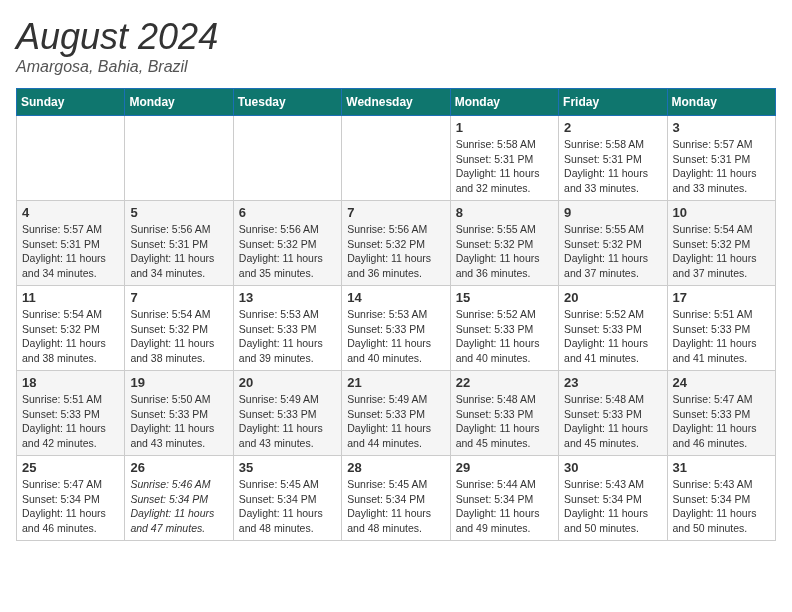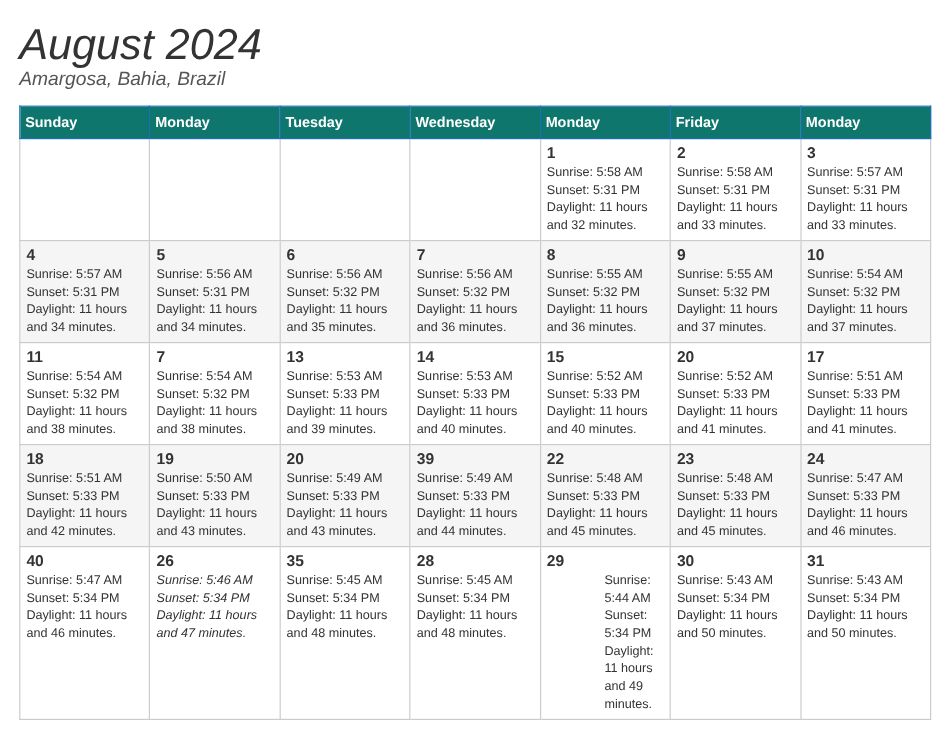--- a/index.html
+++ b/index.html
@@ -267,21 +267,21 @@
 and 43 minutes.</div>
         </td>
         <td>
           <span class="day-num">20</span>
           <div class="day-info" style="white-space: pre-line;">Sunrise: 5:49 AM
 Sunset: 5:33 PM
 Daylight: 11 hours
 and 43 minutes.</div>
         </td>
         <td>
-          <span class="day-num">39</span>
+          <span class="day-num">21</span>
           <div class="day-info" style="white-space: pre-line;">Sunrise: 5:49 AM
 Sunset: 5:33 PM
 Daylight: 11 hours
 and 44 minutes.</div>
         </td>
         <td>
           <span class="day-num">22</span>
           <div class="day-info" style="white-space: pre-line;">Sunrise: 5:48 AM
 Sunset: 5:33 PM
 Daylight: 11 hours
@@ -297,21 +297,21 @@
         <td>
           <span class="day-num">24</span>
           <div class="day-info" style="white-space: pre-line;">Sunrise: 5:47 AM
 Sunset: 5:33 PM
 Daylight: 11 hours
 and 46 minutes.</div>
         </td>
       </tr>
       <tr>
         <td>
-          <span class="day-num">40</span>
+          <span class="day-num">25</span>
           <div class="day-info" style="white-space: pre-line;">Sunrise: 5:47 AM
 Sunset: 5:34 PM
 Daylight: 11 hours
 and 46 minutes.</div>
         </td>
         <td>
           <span class="day-num">26</span>
           <div class="day-info" style="white-space: pre-line; font-style: italic;">Sunrise: 5:46 AM
 Sunset: 5:34 PM
 Daylight: 11 hours
@@ -326,21 +326,21 @@
         </td>
         <td>
           <span class="day-num">28</span>
           <div class="day-info" style="white-space: pre-line;">Sunrise: 5:45 AM
 Sunset: 5:34 PM
 Daylight: 11 hours
 and 48 minutes.</div>
         </td>
         <td>
           <span class="day-num">29</span>
-          <div class="day-info" style="white-space: pre-line; margin-left: 48px;">Sunrise: 5:44 AM
+          <div class="day-info" style="white-space: pre-line;">Sunrise: 5:44 AM
 Sunset: 5:34 PM
 Daylight: 11 hours
 and 49 minutes.</div>
         </td>
         <td>
           <span class="day-num">30</span>
           <div class="day-info" style="white-space: pre-line;">Sunrise: 5:43 AM
 Sunset: 5:34 PM
 Daylight: 11 hours
 and 50 minutes.</div>

